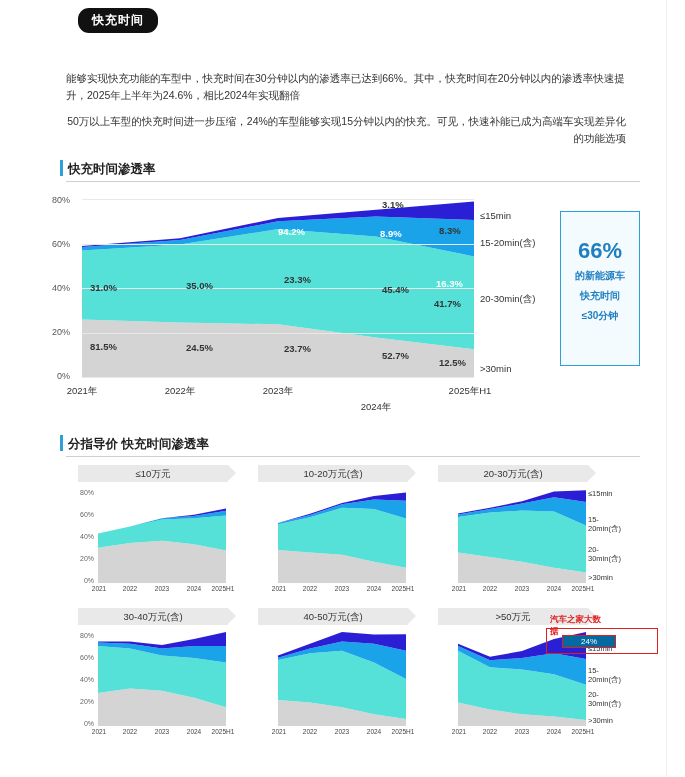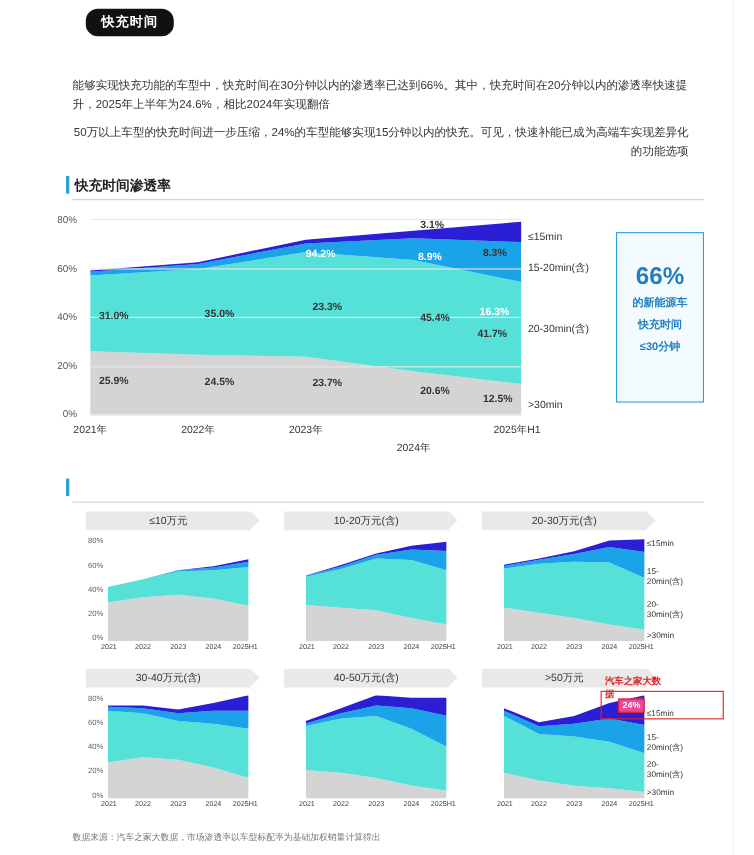--- a/index.html
+++ b/index.html
@@ -151,23 +151,23 @@
     border: 0;
   }
   .sm-ylab { position: absolute; font-size: 7px; color: #666; width: 20px; text-align: right; }
   .sm-xlab { position: absolute; font-size: 6.5px; color: #444; text-align: center; width: 34px; }
   .sm-legend { position: absolute; font-size: 7.5px; color: #333; }
   .callout {
     position: absolute;
     border: 1px solid #e02020;
     font-size: 8px;
     color: #fff;
-    background: #ec4899;
-    font-weight: bold;
-    padding: 1px 3px;
+    background: #0369a1;
+    font-weight: normal;
+    padding: 1px 18px;
   }
   .callout-note {
     position: absolute;
     font-size: 8.5px;
     color: #e02020;
     font-weight: bold;
   }
   .callout-box {
     position: absolute;
     border: 1px solid #e02020;
@@ -218,24 +218,24 @@
 
         <polygon points="0,178 98,178 196,178 294,178 392,178 392,150.2 294,138.4 196,125.3 98,123.5 0,120.4" fill="#d4d4d4"></polygon>
 
         <polygon points="0,120.4 98,123.5 196,125.3 294,138.4 392,150.2 392,57.4 294,37.4 196,30.1 98,45.6 0,51.4" fill="#55e0d8"></polygon>
 
         <polygon points="0,51.4 98,45.6 196,30.1 294,37.4 392,57.4 392,21.1 294,17.6 196,22.3 98,41.1 0,48.1" fill="#1aa3e8"></polygon>
 
         <polygon points="0,48.1 98,41.1 196,22.3 294,17.6 392,21.1 392,2.6 294,10.7 196,19.0 98,39.3 0,47.0" fill="#2b1fd6"></polygon>
       </svg>
 
-      <div class="band-label" style="left:8px; top:142px;">25.9%</div>
+      <div class="band-label" style="left:8px; top:142px;">81.5%</div>
       <div class="band-label" style="left:104px; top:143px;">24.5%</div>
       <div class="band-label" style="left:202px; top:144px;">23.7%</div>
-      <div class="band-label" style="left:300px; top:151px;">20.6%</div>
+      <div class="band-label" style="left:300px; top:151px;">52.7%</div>
       <div class="band-label" style="left:357px; top:158px;">12.5%</div>
 
       <div class="band-label" style="left:8px; top:83px;">31.0%</div>
       <div class="band-label" style="left:104px; top:81px;">35.0%</div>
       <div class="band-label" style="left:202px; top:75px;">23.3%</div>
       <div class="band-label" style="left:300px; top:85px;">45.4%</div>
       <div class="band-label" style="left:352px; top:99px;">41.7%</div>
 
       <div class="band-label white" style="left:196px; top:27px;">94.2%</div>
       <div class="band-label white" style="left:298px; top:29px;">8.9%</div>
@@ -258,20 +258,21 @@
 
     <div class="kpi">
       <div class="num">66%</div>
       <div class="txt">的新能源车</div>
       <div class="txt">快充时间</div>
       <div class="txt">≤30分钟</div>
     </div>
   </div>
 
   <div class="sec-bar" style="left:60px; top:435px; height:16px;"></div>
+  <div class="sec-title" style="left:68px; top:436px;">分指导价 快充时间渗透率</div>
   <div class="sec-line" style="left:66px; top:456px; width:574px;"></div>
 
   <div class="sm-wrap">
 
     <div class="sm-header" style="left:38px; top:10px; width:150px;">≤10万元</div>
     <div class="sm-header" style="left:218px; top:10px; width:150px;">10-20万元(含)</div>
     <div class="sm-header" style="left:398px; top:10px; width:150px;">20-30万元(含)</div>
 
     <div class="sm-chart" style="left:38px; top:34px; width:165px; height:110px;">
       <div class="sm-ylab" style="left:-4px; top:0px;">80%</div>
@@ -385,14 +386,13 @@
       <div class="sm-legend" style="left:150px; top:58px;">20-30min(含)</div>
       <div class="sm-legend" style="left:150px; top:84px;">&gt;30min</div>
 
       <div class="callout-note" style="left:112px; top:-18px;">汽车之家大数据</div>
       <div class="callout-box" style="left:108px; top:-4px; width:112px; height:26px;"></div>
       <div class="callout" style="left:124px; top:3px;">24%</div>
     </div>
 
   </div>
 
-  <div class="footer">数据来源：汽车之家大数据，市场渗透率以车型标配率为基础加权销量计算得出</div>
 </div>
 
 </body></html>

